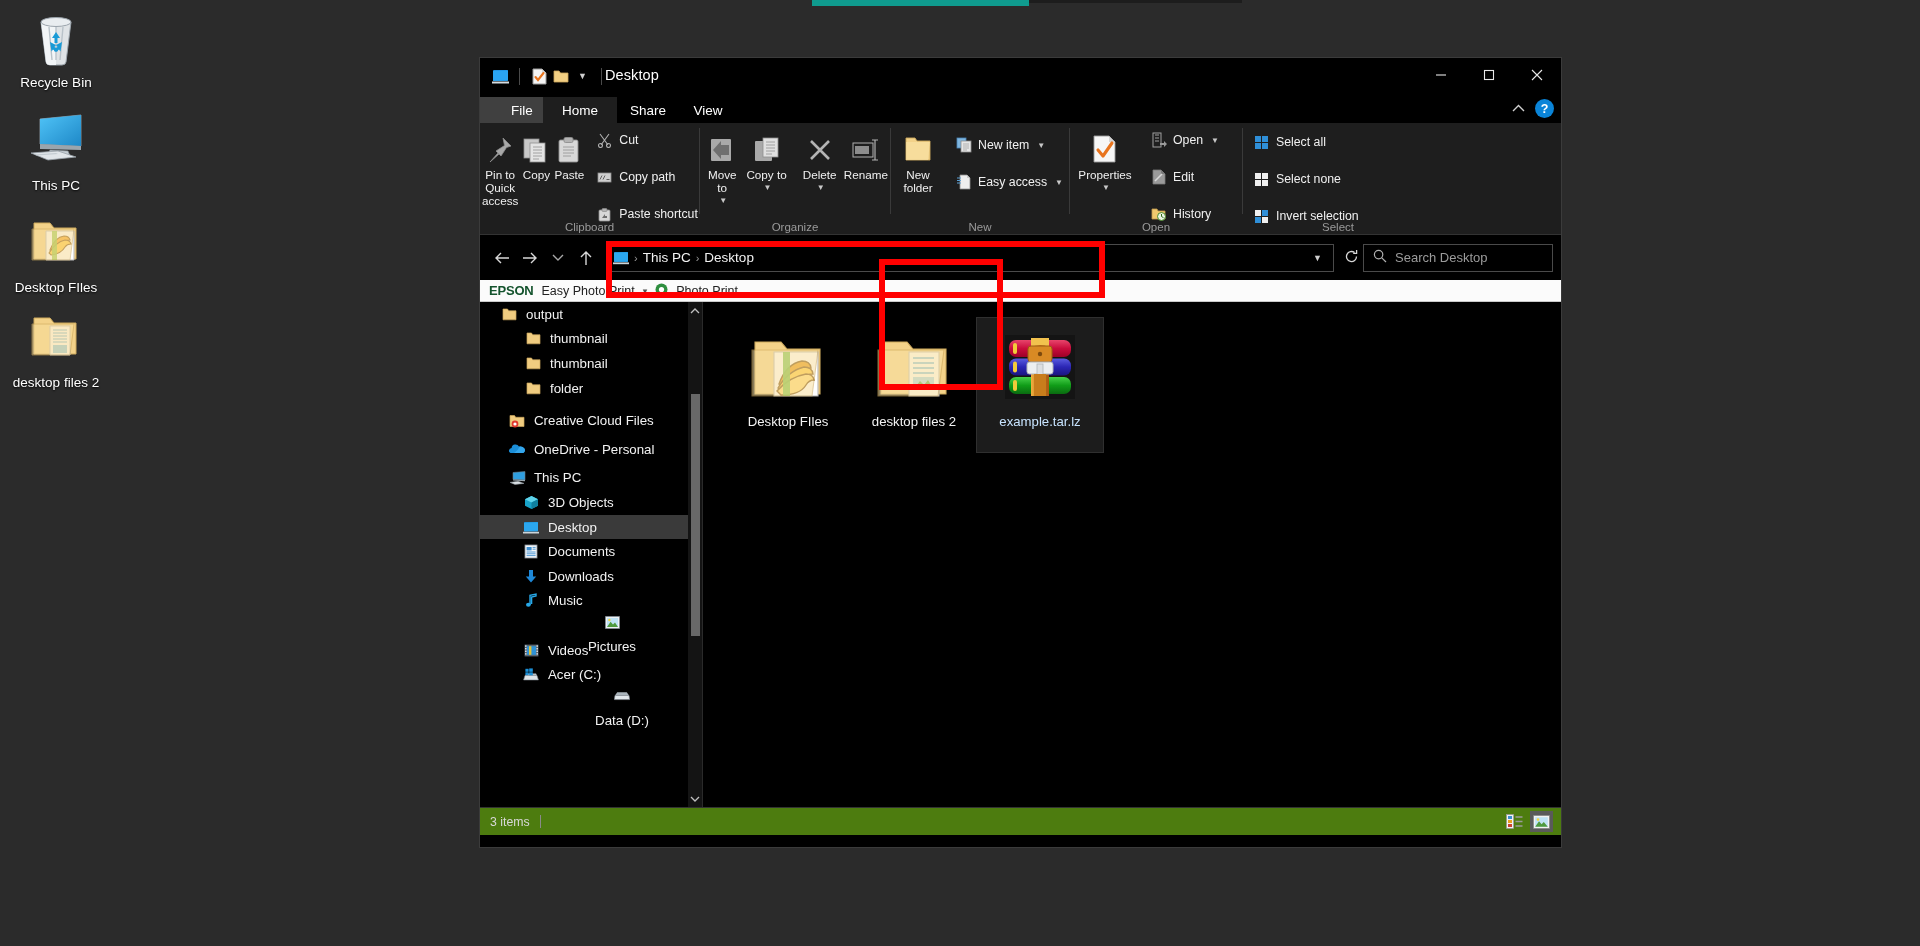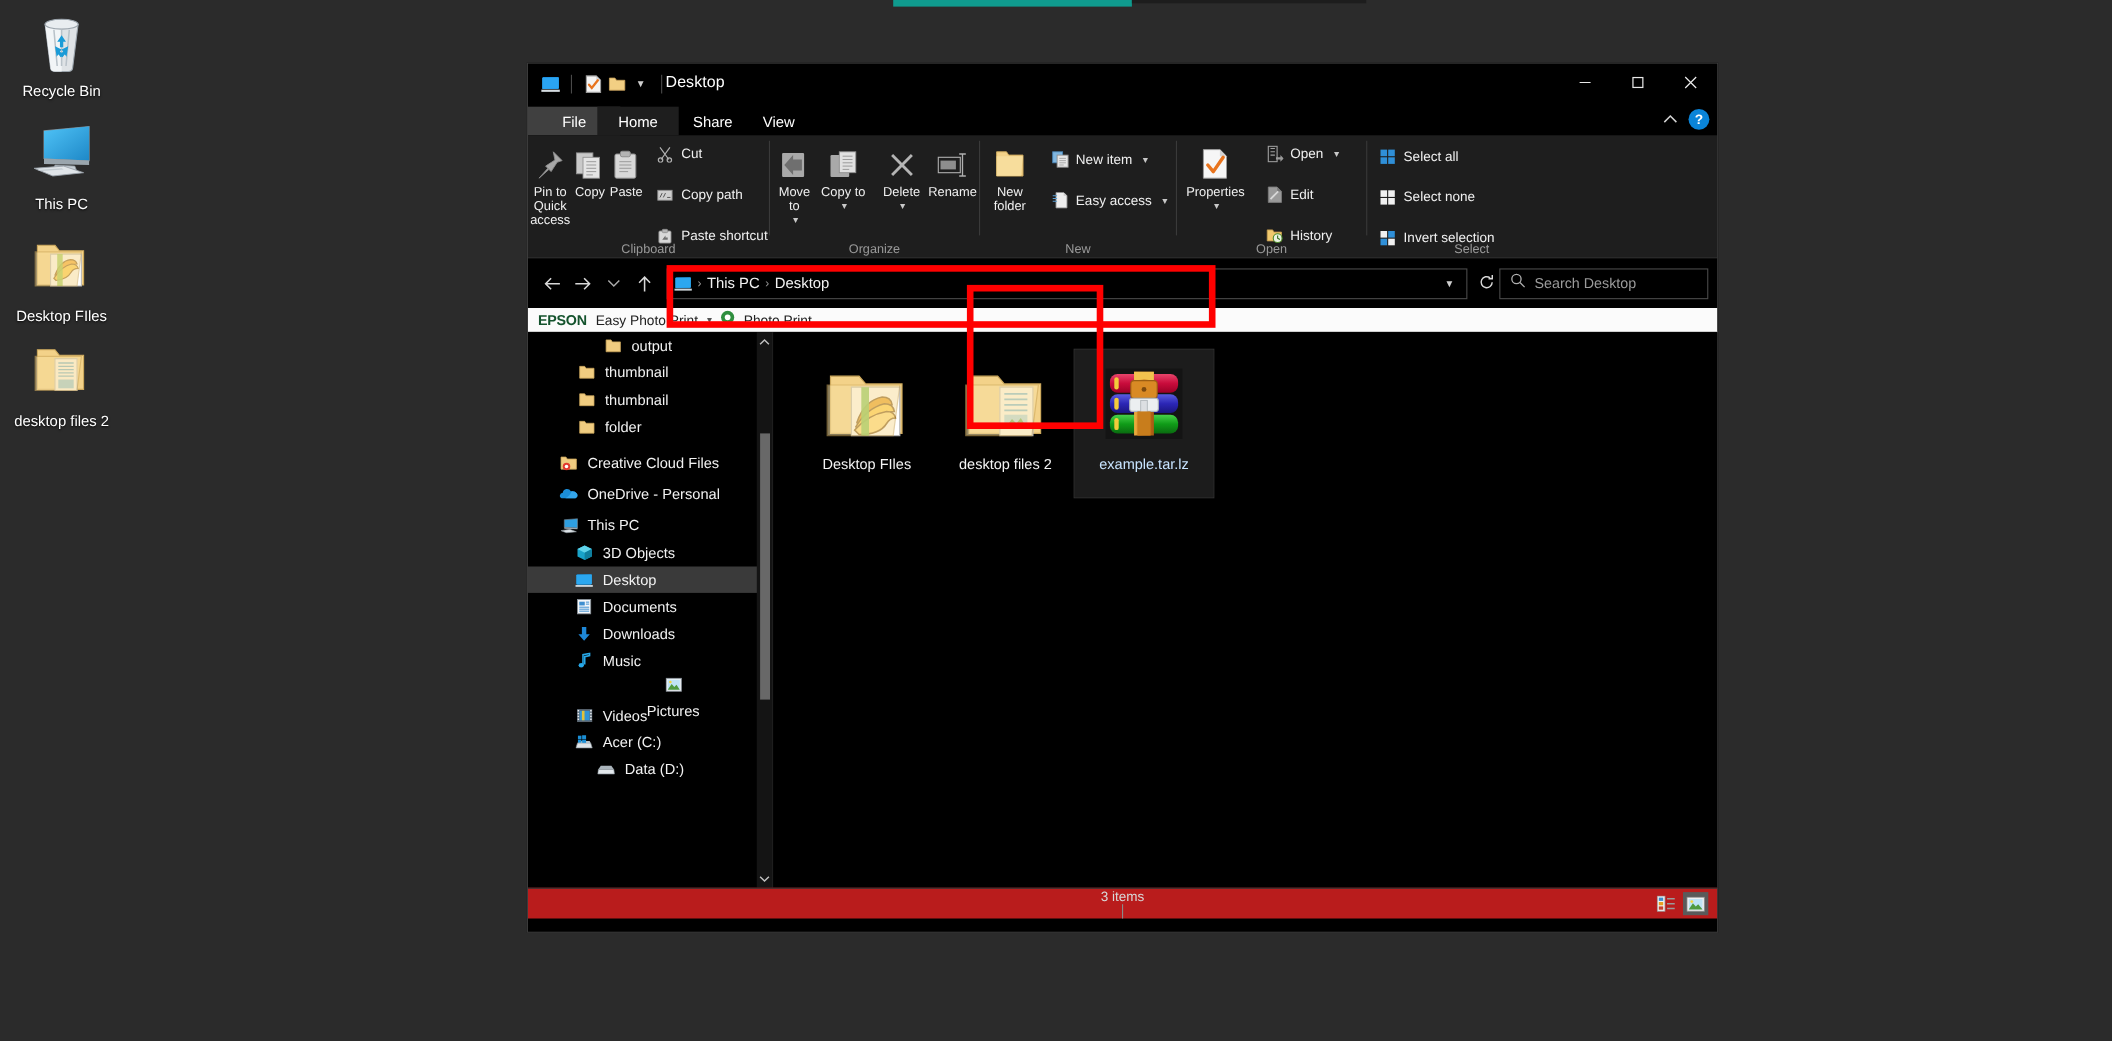--- a/index.html
+++ b/index.html
@@ -159,22 +159,22 @@
   .fitem .thumb { height: 86px; display: flex; align-items: center; justify-content: center; }
   .fitem .name {
     color: #f3f3f3; font-size: 13.2px; text-align: center; line-height: 16px;
     margin-top: 4px; max-width: 122px;
   }
   .fitem.sel { background: #1c1c1c; outline: 1px solid #2f2f2f; }
   .fitem.sel .name { color: #c8e4ff; }
 
   
   .status {
-    height: 28px; background: #b91c1c; border-top: 1px solid #333;
-    display: flex; align-items: center; padding: 0 10px; position: relative; flex-direction: column;
+    height: 28px; background: #4d7c0f; border-top: 1px solid #333;
+    display: flex; align-items: center; padding: 0 10px; position: relative;
   }
   .status .txt { color: #d8d8d8; font-size: 12.3px; }
   .status .divider { width: 1px; height: 13px; background: #8a8a8a; margin: 0 10px; }
   .viewbtns { position: absolute; right: 8px; top: 3px; display: flex; gap: 4px; }
   .vbtn {
     width: 23px; height: 21px; display: flex; align-items: center; justify-content: center;
   }
   .vbtn.active { background: #5a5a5a; }
 
   
@@ -654,21 +654,21 @@
           <circle cx="6.5" cy="6.5" r="2.6" fill="#ffffff"></circle>
         </svg>
       </span>
       <span class="lbl">Photo Print</span>
     </div>
 
     <div class="main">
 
       <div class="tree">
         <div class="tree-scroll">
-          <div class="titem" style="padding-left:68px;">
+          <div class="titem" style="padding-left:20px;">
             <span class="ic">
                 <svg width="15" height="13" viewBox="0 0 15 13">
                   <path d="M1 1 h4.5 l1.2 1.8 h7.3 v9 h-13 z" fill="#f0cc80" stroke="#c8a45a" stroke-width=".7"></path>
                 </svg>
               </span>
             <span>output</span>
           </div>
           <div class="titem" style="padding-left:44px;">
             <span class="ic">
                 <svg width="15" height="13" viewBox="0 0 15 13">
@@ -810,21 +810,21 @@
                 <g fill="#1b8fd6">
                     <rect x="2.4" y="0.8" width="3.2" height="3"></rect>
                     <rect x="6.2" y="0.4" width="3.6" height="3.4"></rect>
                     <rect x="2.4" y="4.3" width="3.2" height="2.8"></rect>
                     <rect x="6.2" y="4.3" width="3.6" height="3"></rect>
                   </g>
               </svg>
             </span>
             <span>Acer (C:)</span>
           </div>
-          <div class="titem" style="padding-left:62px;">
+          <div class="titem" style="padding-left:62px;flex-direction:column;">
             <span class="ic">
               <svg width="16" height="11" viewBox="0 0 16 11">
                 <path d="M1 5.4 h14 l0.6 4.2 h-15.2 z" fill="#e2e8ec" stroke="#8a929a" stroke-width=".6"></path>
                 <path d="M1 5.4 L3.2 2.2 h9.6 l2.2 3.2 z" fill="#aab4bb"></path>
               </svg>
             </span>
             <span>Data (D:)</span>
           </div>
         </div>
         <div class="tscroll">

